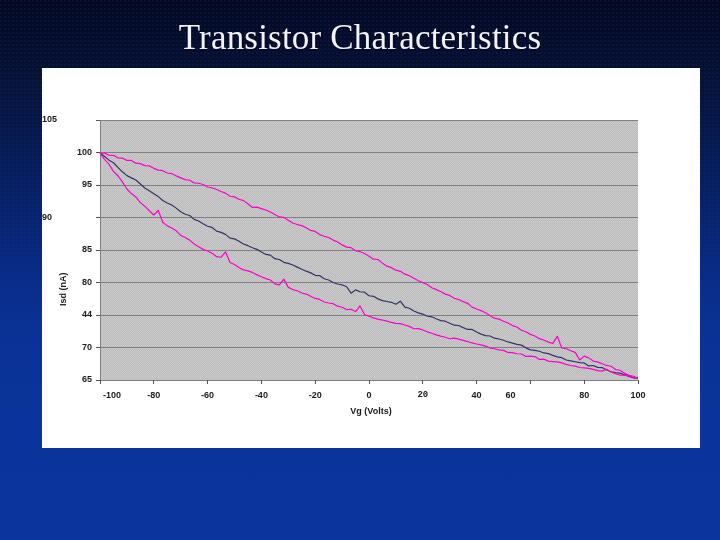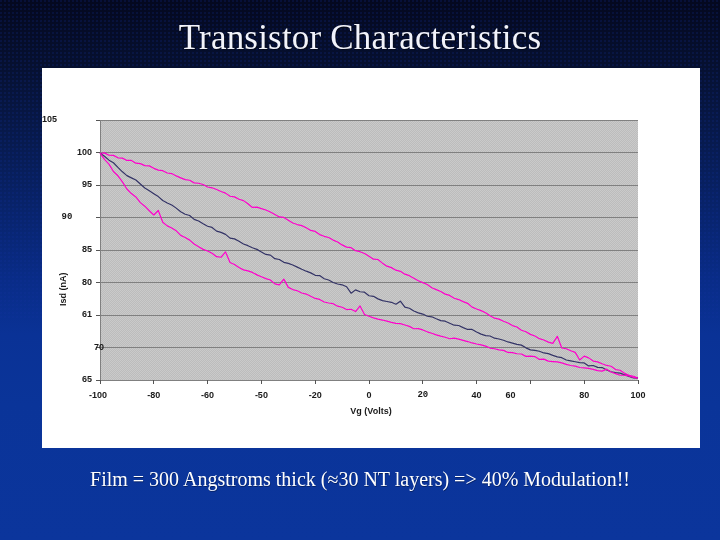--- a/index.html
+++ b/index.html
@@ -173,39 +173,38 @@
             <line x1="542.2" y1="312" x2="542.2" y2="316" stroke="#555" stroke-width="1" shape-rendering="crispEdges"></line>
             <line x1="596" y1="312" x2="596" y2="316" stroke="#555" stroke-width="1" shape-rendering="crispEdges"></line>
             <path d="M58.00,85.48L62.48,84.89L66.97,87.26L71.45,87.40L75.93,89.79L80.42,90.12L84.90,92.43L89.38,92.39L93.87,95.14L98.35,95.62L102.83,97.60L107.32,97.90L111.80,100.33L116.28,102.08L120.77,102.66L125.25,105.02L129.73,105.57L134.22,107.92L138.70,109.83L143.18,111.67L147.67,112.28L152.15,114.88L156.63,115.24L161.12,116.46L165.60,118.97L170.08,119.80L174.57,121.56L179.05,123.47L183.53,125.13L188.02,128.28L192.50,128.88L196.98,131.26L201.47,132.62L205.95,135.80L210.43,139.46L214.92,139.09L219.40,140.58L223.88,142.03L228.37,144.03L232.85,146.56L237.33,148.97L241.82,149.40L246.30,152.14L250.78,154.94L255.27,156.55L259.75,157.61L264.23,159.82L268.72,162.45L273.20,163.43L277.68,166.61L282.17,168.30L286.65,169.48L291.13,172.10L295.62,174.07L300.10,176.89L304.58,179.14L309.07,179.68L313.55,182.63L318.03,183.69L322.52,185.45L327.00,188.32L331.48,191.19L335.97,191.51L340.45,195.13L344.93,198.15L349.42,199.63L353.90,202.17L358.38,203.34L362.87,206.16L367.35,207.68L371.83,210.17L376.32,212.73L380.80,214.63L385.28,216.56L389.77,219.77L394.25,221.62L398.73,223.57L403.22,226.11L407.70,227.39L412.18,230.25L416.67,231.57L421.15,233.65L425.63,235.33L430.12,239.09L434.60,240.99L439.08,242.67L443.57,244.68L448.05,247.73L452.53,250.19L457.02,251.16L461.50,253.26L465.98,255.05L470.47,257.56L474.95,258.95L479.43,262.25L483.92,263.71L488.40,266.37L492.88,268.01L497.37,270.68L501.85,271.96L506.33,274.09L510.82,275.35L515.30,268.31L519.78,280.01L524.27,280.73L528.75,282.77L533.23,284.42L537.72,292.07L542.20,288.11L546.68,289.88L551.17,293.05L555.65,293.83L560.13,295.75L564.62,297.44L569.10,298.22L573.58,301.54L578.07,302.24L582.55,305.35L587.03,307.39L591.52,308.27L596.00,310.05" fill="none" stroke="#ff00cc" stroke-width="1.2" stroke-linejoin="round"></path>
             <path d="M58.00,85.27L62.48,88.27L66.97,92.17L71.45,94.73L75.93,99.42L80.42,103.81L84.90,107.62L89.38,109.90L93.87,112.07L98.35,116.01L102.83,119.98L107.32,122.78L111.80,125.75L116.28,128.60L120.77,132.50L125.25,134.96L129.73,137.03L134.22,140.12L138.70,143.75L143.18,146.21L147.67,147.51L152.15,151.35L156.63,153.01L161.12,155.83L165.60,158.24L170.08,159.44L174.57,163.13L179.05,164.38L183.53,166.40L188.02,170.14L192.50,170.88L196.98,173.20L201.47,175.94L205.95,177.68L210.43,179.78L214.92,181.36L219.40,183.97L223.88,186.45L228.37,187.14L232.85,190.68L237.33,191.48L241.82,194.30L246.30,195.42L250.78,197.04L255.27,199.12L259.75,201.27L264.23,203.18L268.72,204.90L273.20,207.31L277.68,207.61L282.17,210.74L286.65,211.97L291.13,214.47L295.62,215.99L300.10,216.80L304.58,218.75L309.07,225.20L313.55,221.87L318.03,223.74L322.52,224.19L327.00,227.75L331.48,228.30L335.97,230.86L340.45,232.58L344.93,233.49L349.42,234.32L353.90,236.18L358.38,233.13L362.87,239.06L367.35,240.21L371.83,242.95L376.32,244.86L380.80,246.06L385.28,248.25L389.77,248.81L394.25,250.78L398.73,252.60L403.22,253.18L407.70,255.21L412.18,257.18L416.67,257.48L421.15,259.64L425.63,261.47L430.12,261.45L434.60,263.99L439.08,266.12L443.57,267.62L448.05,267.99L452.53,270.20L457.02,271.03L461.50,272.29L465.98,273.94L470.47,275.18L474.95,276.45L479.43,277.12L483.92,279.86L488.40,281.84L492.88,282.38L497.37,283.26L501.85,284.96L506.33,285.68L510.82,287.34L515.30,288.82L519.78,289.71L524.27,292.01L528.75,292.88L533.23,293.78L537.72,294.60L542.20,294.96L546.68,297.95L551.17,297.48L555.65,299.41L560.13,299.53L564.62,301.99L569.10,303.75L573.58,304.71L578.07,305.07L582.55,306.84L587.03,308.33L591.52,309.84L596.00,310.05" fill="none" stroke="#333366" stroke-width="1.2" stroke-linejoin="round"></path>
             <path d="M58.00,85.07L62.48,91.32L66.97,96.07L71.45,103.56L75.93,107.79L80.42,113.87L84.90,121.00L89.38,125.59L93.87,128.95L98.35,134.64L102.83,138.19L107.32,142.72L111.80,146.98L116.28,142.48L120.77,154.17L125.25,157.86L129.73,159.98L134.22,162.85L138.70,167.36L143.18,169.46L147.67,172.14L152.15,175.96L156.63,178.85L161.12,181.39L165.60,182.98L170.08,185.28L174.57,188.69L179.05,189.24L183.53,183.89L188.02,194.44L192.50,196.51L196.98,199.55L201.47,201.88L205.95,202.89L210.43,204.42L214.92,206.88L219.40,208.73L223.88,210.60L228.37,212.05L232.85,215.86L237.33,216.84L241.82,211.10L246.30,219.38L250.78,221.57L255.27,222.79L259.75,224.98L264.23,226.07L268.72,228.24L273.20,230.44L277.68,231.45L282.17,233.99L286.65,234.98L291.13,235.66L295.62,238.17L300.10,239.26L304.58,241.56L309.07,241.25L313.55,243.53L318.03,237.91L322.52,246.47L327.00,248.27L331.48,249.85L335.97,251.17L340.45,252.04L344.93,253.08L349.42,254.31L353.90,255.38L358.38,255.63L362.87,257.00L367.35,258.37L371.83,260.74L376.32,260.67L380.80,261.95L385.28,263.81L389.77,265.26L394.25,266.88L398.73,268.10L403.22,269.21L407.70,270.73L412.18,270.07L416.67,271.18L421.15,272.37L425.63,273.55L430.12,274.95L434.60,276.03L439.08,276.83L443.57,278.14L448.05,280.07L452.53,280.78L457.02,281.87L461.50,282.39L465.98,284.46L470.47,284.61L474.95,285.73L479.43,285.98L483.92,288.35L488.40,288.09L492.88,288.59L497.37,291.45L501.85,291.15L506.33,293.16L510.82,293.58L515.30,293.91L519.78,294.88L524.27,296.38L528.75,297.47L533.23,298.14L537.72,299.50L542.20,299.93L546.68,300.44L551.17,301.33L555.65,302.67L560.13,303.16L564.62,301.16L569.10,304.00L573.58,305.57L578.07,307.23L582.55,307.25L587.03,307.90L591.52,309.47L596.00,310.05" fill="none" stroke="#ff00cc" stroke-width="1.2" stroke-linejoin="round"></path>
           </svg>
       </div>
 
       <div id="tick-layer">
           <div class="tick-label" style="left: 0px; width: 50px; text-align: right; top: 306px;">65</div>
-          <div class="tick-label" style="left: 12px; width: 50px; text-align: right; top: 273.5px;">70</div>
-          <div class="tick-label" style="left: 0px; width: 50px; text-align: right; top: 241px;">61</div>
+          <div class="tick-label" style="left: 0px; width: 50px; text-align: right; top: 273.5px;">70</div>
+          <div class="tick-label" style="left: 0px; width: 50px; text-align: right; top: 241px;">44</div>
           <div class="tick-label" style="left: 0px; width: 50px; text-align: right; top: 208.5px;">80</div>
           <div class="tick-label" style="left: 0px; width: 50px; text-align: right; top: 176px;">85</div>
-          <div class="tick-label" style="left: 0px; width: 50px; text-align: center; top: 143.5px; font-family: Liberation Mono, monospace;">90</div>
+          <div class="tick-label" style="left: 0px; width: 50px; text-align: left; top: 143.5px;">90</div>
           <div class="tick-label" style="left: 0px; width: 50px; text-align: right; top: 111px;">95</div>
           <div class="tick-label" style="left: 0px; width: 50px; text-align: right; top: 78.5px;">100</div>
           <div class="tick-label" style="left: 0px; width: 50px; text-align: left; top: 46px;">105</div>
-          <div class="tick-label" style="left: 31px; width: 50px; text-align: center; top: 322px;">-100</div>
+          <div class="tick-label" style="left: 45px; width: 50px; text-align: center; top: 322px;">-100</div>
           <div class="tick-label" style="left: 86.8px; width: 50px; text-align: center; top: 322px;">-80</div>
           <div class="tick-label" style="left: 140.6px; width: 50px; text-align: center; top: 322px;">-60</div>
-          <div class="tick-label" style="left: 194.4px; width: 50px; text-align: center; top: 322px;">-50</div>
+          <div class="tick-label" style="left: 194.4px; width: 50px; text-align: center; top: 322px;">-40</div>
           <div class="tick-label" style="left: 248.2px; width: 50px; text-align: center; top: 322px;">-20</div>
           <div class="tick-label" style="left: 302px; width: 50px; text-align: center; top: 322px;">0</div>
           <div class="tick-label" style="left: 355.8px; width: 50px; text-align: center; top: 322px; font-family: Liberation Mono, monospace;">20</div>
           <div class="tick-label" style="left: 409.6px; width: 50px; text-align: center; top: 322px;">40</div>
           <div class="tick-label" style="left: 463.4px; width: 50px; text-align: left; top: 322px;">60</div>
           <div class="tick-label" style="left: 517.2px; width: 50px; text-align: center; top: 322px;">80</div>
           <div class="tick-label" style="left: 571px; width: 50px; text-align: center; top: 322px;">100</div>
         </div>
     </div>
 
   </div>
 
-  <div id="caption">Film = 300 Angstroms thick (≈30 NT layers) =&gt; 40% Modulation!!</div>
 
 </div>
 
 </body></html>

